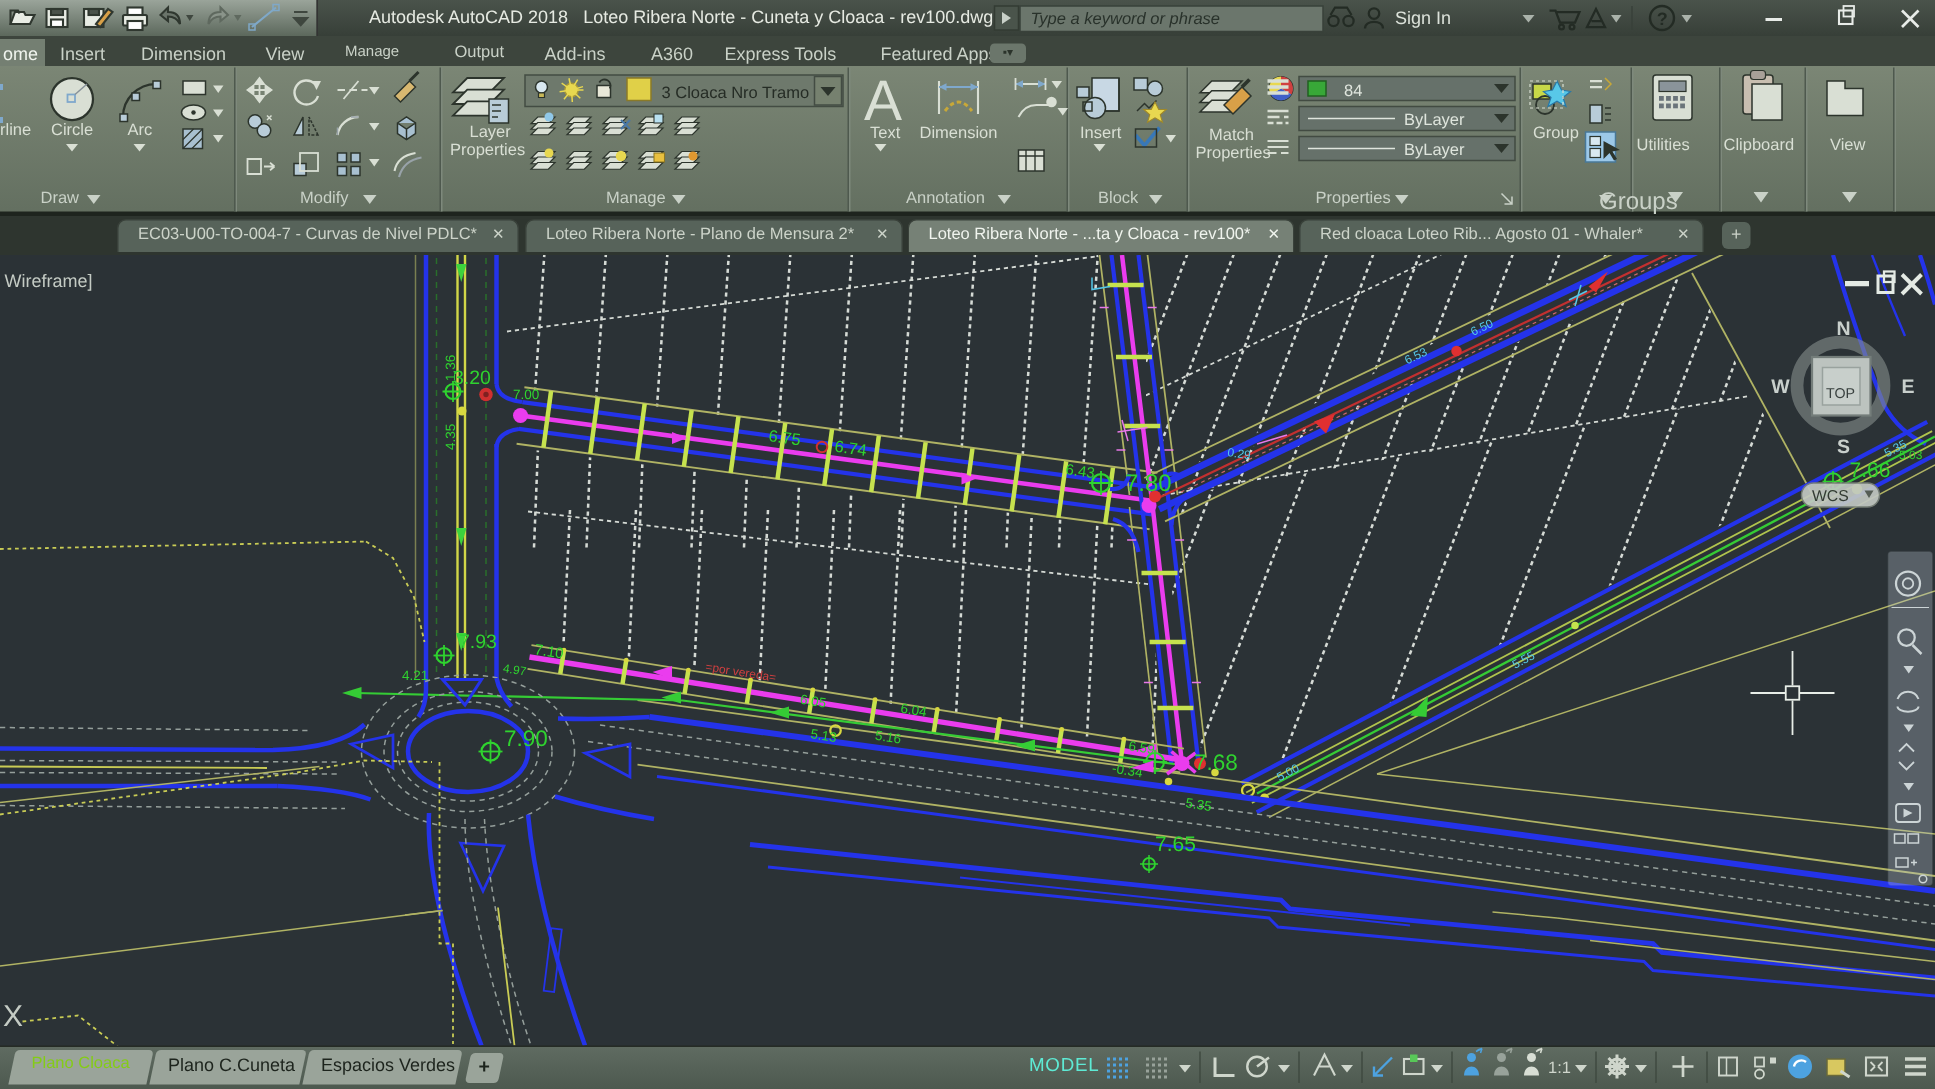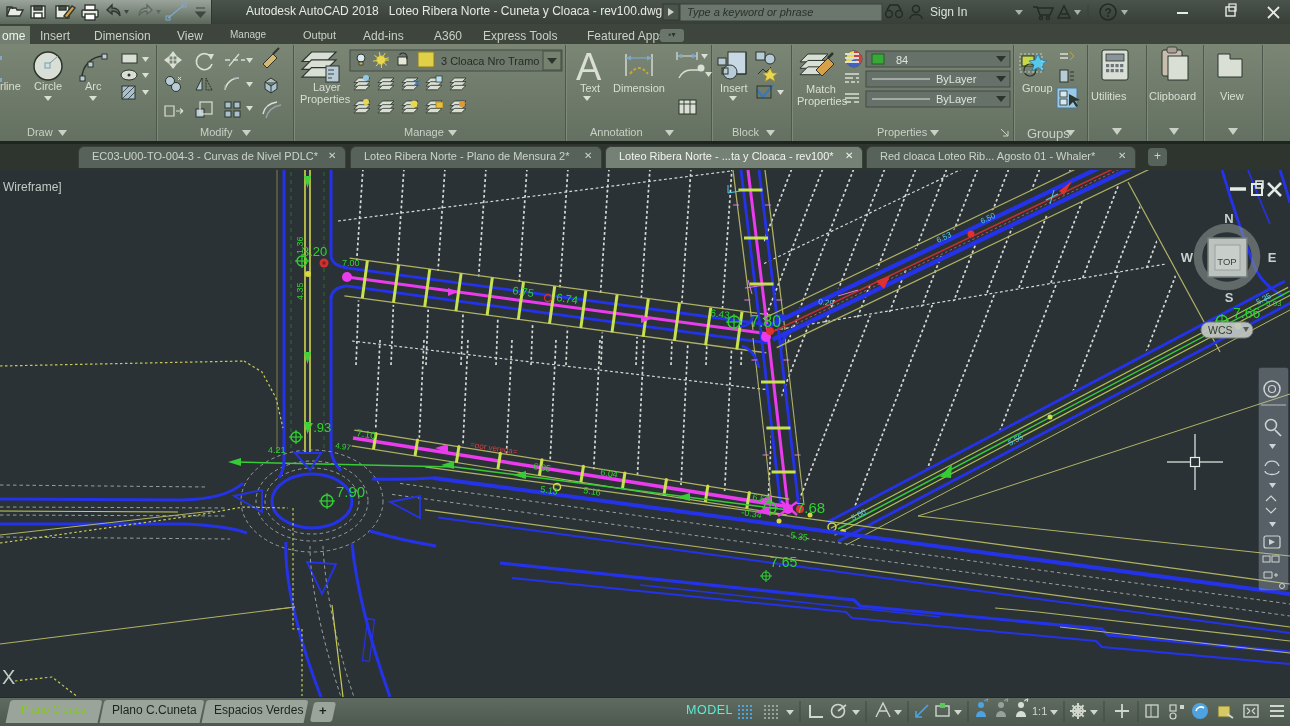--- a/index.html
+++ b/index.html
@@ -92,33 +92,33 @@
       <polygon points="0,0 9,0 4.5,6" fill="#c9d1c7"></polygon>
     </svg>
     <div class="abs" style="left:200px;top:126px;font-size:11px;color:#c9d1c7">Modify</div>
     <svg class="abs" style="left:242px;top:130px" width="10" height="7">
       <polygon points="0,0 9,0 4.5,6" fill="#c9d1c7"></polygon>
     </svg>
     <div class="abs" style="left:404px;top:126px;font-size:11px;color:#c9d1c7">Manage</div>
     <svg class="abs" style="left:448px;top:130px" width="10" height="7">
       <polygon points="0,0 9,0 4.5,6" fill="#c9d1c7"></polygon>
     </svg>
-    <div class="abs" style="left:590px;top:126px;font-size:11px;color:#c9d1c7">Annotation</div>
+    <div class="abs" style="left:604px;top:126px;font-size:11px;color:#c9d1c7">Annotation</div>
     <svg class="abs" style="left:665px;top:130px" width="10" height="7">
       <polygon points="0,0 9,0 4.5,6" fill="#c9d1c7"></polygon>
     </svg>
     <div class="abs" style="left:732px;top:126px;font-size:11px;color:#c9d1c7">Block</div>
     <svg class="abs" style="left:766px;top:130px" width="10" height="7">
       <polygon points="0,0 9,0 4.5,6" fill="#c9d1c7"></polygon>
     </svg>
     <div class="abs" style="left:877px;top:126px;font-size:11px;color:#c9d1c7">Properties</div>
     <svg class="abs" style="left:930px;top:130px" width="10" height="7">
       <polygon points="0,0 9,0 4.5,6" fill="#c9d1c7"></polygon>
     </svg>
-    <div class="abs" style="left:1027px;top:126px;font-size:13px;color:#c9d1c7">Groups</div>
+    <div class="abs" style="left:1066px;top:126px;font-size:16px;color:#c9d1c7">Groups</div>
     <svg class="abs" style="left:1066px;top:130px" width="10" height="7">
       <polygon points="0,0 9,0 4.5,6" fill="#c9d1c7"></polygon>
     </svg>
     <svg class="abs" style="left:1000px;top:128px" width="10" height="10">
       <path d="M1,1 L8,8 M8,3 L8,8 L3,8" stroke="#c9d1c7" fill="none"></path>
     </svg>
     <svg class="abs" style="left:1112px;top:128px" width="11" height="8">
       <polygon points="0,0 10,0 5,7" fill="#c9d1c7"></polygon>
     </svg>
     <svg class="abs" style="left:1169px;top:128px" width="11" height="8">
@@ -324,21 +324,21 @@
       <text x="1091" y="56" font-size="11" fill="#d9dfd4">Utilities</text>
       <rect x="1162" y="6" width="20" height="26" rx="2" fill="#c8beb0" stroke="#2c342c"></rect>
       <rect x="1167" y="3" width="10" height="6" rx="2" fill="#a8a098" stroke="#2c342c" stroke-width="0.8"></rect>
       <rect x="1168" y="12" width="20" height="24" fill="#d9dfd4" stroke="#2c342c"></rect>
       <text x="1149" y="56" font-size="11" fill="#d9dfd4">Clipboard</text>
       <path d="M1218,10 l12,0 l0,5 l12,0 l0,18 l-24,0 Z" fill="#d9dfd4" stroke="#2c342c"></path>
       <text x="1220" y="56" font-size="11" fill="#d9dfd4">View</text>
     </svg>
     <div class="abs" style="left:0;top:144px;width:1290px;height:26px;background:#2e352f"></div>
     <div class="abs" style="left:78px;top:146px;width:268px;height:22px;background:#57635a;border-radius:6px 6px 0 0;border:1px solid #39413a;border-bottom:none"></div>
-    <div class="abs" style="left:92px;top:150px;width:234px;font-size:11px;color:#ccd3c9;white-space:nowrap;overflow:hidden">EC03-U00-TO-004-3 - Curvas de Nivel PDLC*</div>
+    <div class="abs" style="left:92px;top:150px;width:234px;font-size:11px;color:#ccd3c9;white-space:nowrap;overflow:hidden">EC03-U00-TO-004-7 - Curvas de Nivel PDLC*</div>
     <div class="abs" style="left:328px;top:150px;font-size:10px;color:#ccd3c9">✕</div>
     <div class="abs" style="left:350px;top:146px;width:252px;height:22px;background:#57635a;border-radius:6px 6px 0 0;border:1px solid #39413a;border-bottom:none"></div>
     <div class="abs" style="left:364px;top:150px;width:218px;font-size:11px;color:#ccd3c9;white-space:nowrap;overflow:hidden">Loteo Ribera Norte - Plano de Mensura 2*</div>
     <div class="abs" style="left:584px;top:150px;font-size:10px;color:#ccd3c9">✕</div>
     <div class="abs" style="left:605px;top:146px;width:258px;height:22px;background:#768176;border-radius:6px 6px 0 0;border:1px solid #39413a;border-bottom:none"></div>
     <div class="abs" style="left:619px;top:150px;width:224px;font-size:11px;color:#f0f4ee;white-space:nowrap;overflow:hidden">Loteo Ribera Norte - ...ta y Cloaca - rev100*</div>
     <div class="abs" style="left:845px;top:150px;font-size:10px;color:#f0f4ee">✕</div>
     <div class="abs" style="left:866px;top:146px;width:270px;height:22px;background:#57635a;border-radius:6px 6px 0 0;border:1px solid #39413a;border-bottom:none"></div>
     <div class="abs" style="left:880px;top:150px;width:236px;font-size:11px;color:#ccd3c9;white-space:nowrap;overflow:hidden">Red cloaca Loteo Rib... Agosto 01 - Whaler*</div>
     <div class="abs" style="left:1118px;top:150px;font-size:10px;color:#ccd3c9">✕</div>

